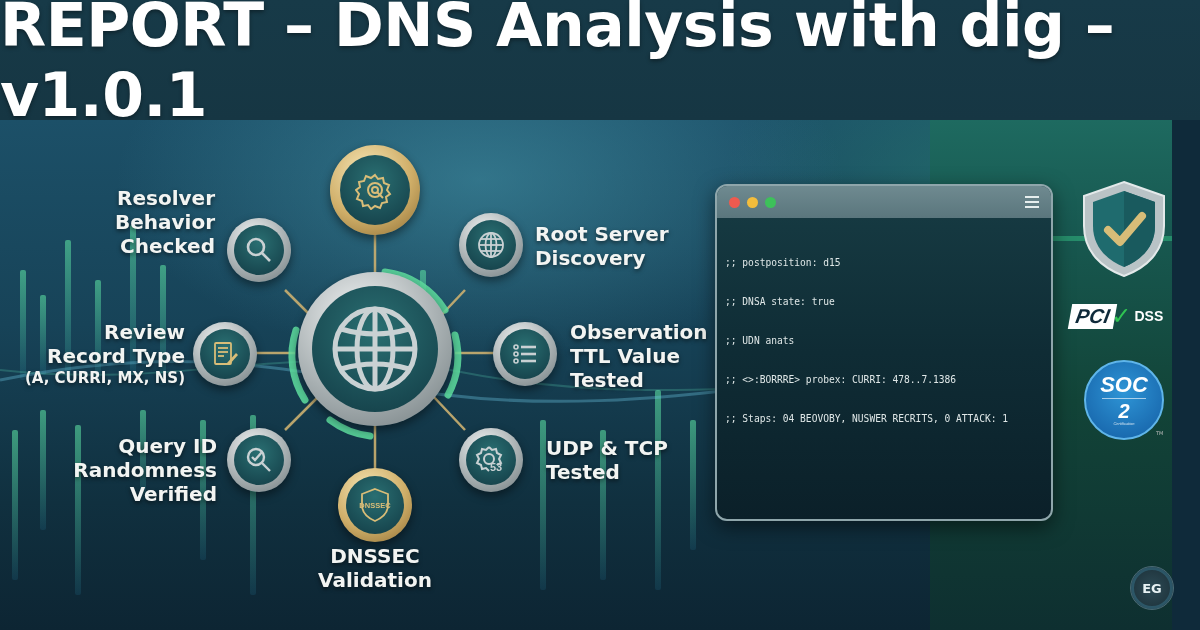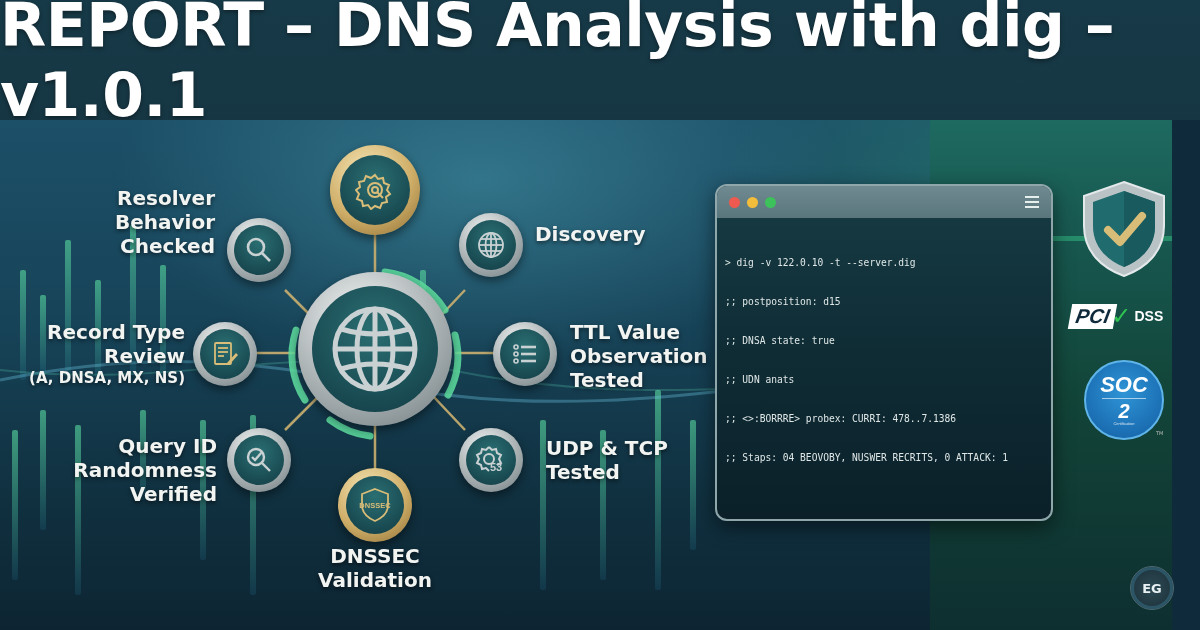--- a/index.html
+++ b/index.html
@@ -230,61 +230,62 @@
             <ellipse cx="15" cy="15" rx="5.5" ry="12"></ellipse>
             <line x1="3" y1="15" x2="27" y2="15"></line>
             <line x1="15" y1="3" x2="15" y2="27"></line>
             <line x1="5" y1="9" x2="25" y2="9"></line>
             <line x1="5" y1="21" x2="25" y2="21"></line>
           </g>
       </svg>
     </div>
   </div>
   <div class="label" style="left:535px;top:102px;width:170px">
+    <div>Root Server</div>
     <div>Discovery</div>
   </div>
 
   <div class="node silver" style="left:193px;top:202px;width:64px;height:64px">
     <div class="inner" style="width:50px;height:50px">
       <svg width="30" height="30" viewBox="0 0 30 30">
         <g fill="none" stroke="#d9bd78" stroke-width="1.8">
             <rect x="5" y="4" width="16" height="21" rx="1"></rect>
             <line x1="8" y1="9" x2="18" y2="9"></line>
             <line x1="8" y1="13" x2="18" y2="13"></line>
             <line x1="8" y1="17" x2="14" y2="17"></line>
           </g>
         <path d="M17 24 L26 14 L28 16 L19 26 Z" fill="#d9bd78"></path>
       </svg>
     </div>
   </div>
   <div class="label right" style="left:10px;top:200px;width:175px">
+    <div>Review</div>
     <div>Record Type</div>
-    <div>Review</div>
-    <div class="sub">(A, DNSA, MX, NS)</div>
+    <div class="sub">(A, CURRI, MX, NS)</div>
   </div>
 
   <div class="node silver" style="left:493px;top:202px;width:64px;height:64px">
     <div class="inner" style="width:50px;height:50px">
       <svg width="30" height="30" viewBox="0 0 30 30">
         <g fill="none" stroke="#c9d1d3" stroke-width="1.6">
             <circle cx="6" cy="8" r="2"></circle>
             <circle cx="6" cy="15" r="2"></circle>
             <circle cx="6" cy="22" r="2"></circle>
           </g>
         <g stroke="#c9d1d3" stroke-width="2.6">
             <line x1="11" y1="8" x2="26" y2="8"></line>
             <line x1="11" y1="15" x2="26" y2="15"></line>
             <line x1="11" y1="22" x2="26" y2="22"></line>
           </g>
       </svg>
     </div>
   </div>
   <div class="label" style="left:570px;top:200px;width:160px">
+    <div>Observation</div>
     <div>TTL Value</div>
-    <div>Observation</div>
     <div>Tested</div>
   </div>
 
   <div class="node silver" style="left:227px;top:308px;width:64px;height:64px">
     <div class="inner" style="width:50px;height:50px">
       <svg width="30" height="30" viewBox="0 0 30 30">
         <g fill="none" stroke="#c9d1d3" stroke-width="2.4">
             <circle cx="12" cy="12" r="8"></circle>
             <line x1="18" y1="18" x2="26" y2="26"></line>
             <path d="M8 12 l3 3 7-8"></path>
@@ -334,21 +335,20 @@
     <div class="dot" style="background:#ee5a4f"></div>
     <div class="dot" style="background:#f3bd3c"></div>
     <div class="dot" style="background:#3dc15a"></div>
     <div class="menu-icon">
         <span></span>
         <span></span>
         <span></span>
       </div>
   </div>
   <div class="term-body">
-    <div>&gt; dig -v 122.0.10 -t --server.dig</div>
     <div>;; postposition: d15</div>
     <div>;; DNSA state: true</div>
     <div>;; UDN anats</div>
     <div>;; &lt;&gt;:BORRRE&gt; probex: CURRI: 478..7.1386</div>
     <div>;; Staps: 04 BEOVOBY, NUSWER RECRITS, 0 ATTACK: 1</div>
     <div style="height:13px"></div>
     
     
     
     

